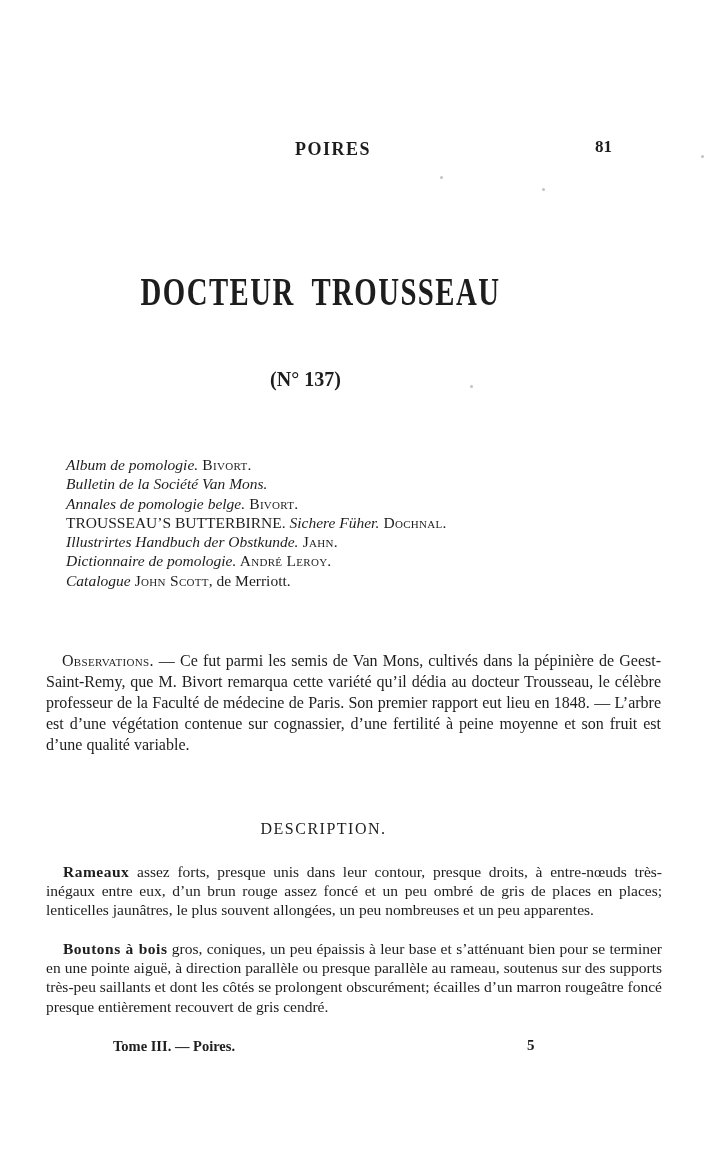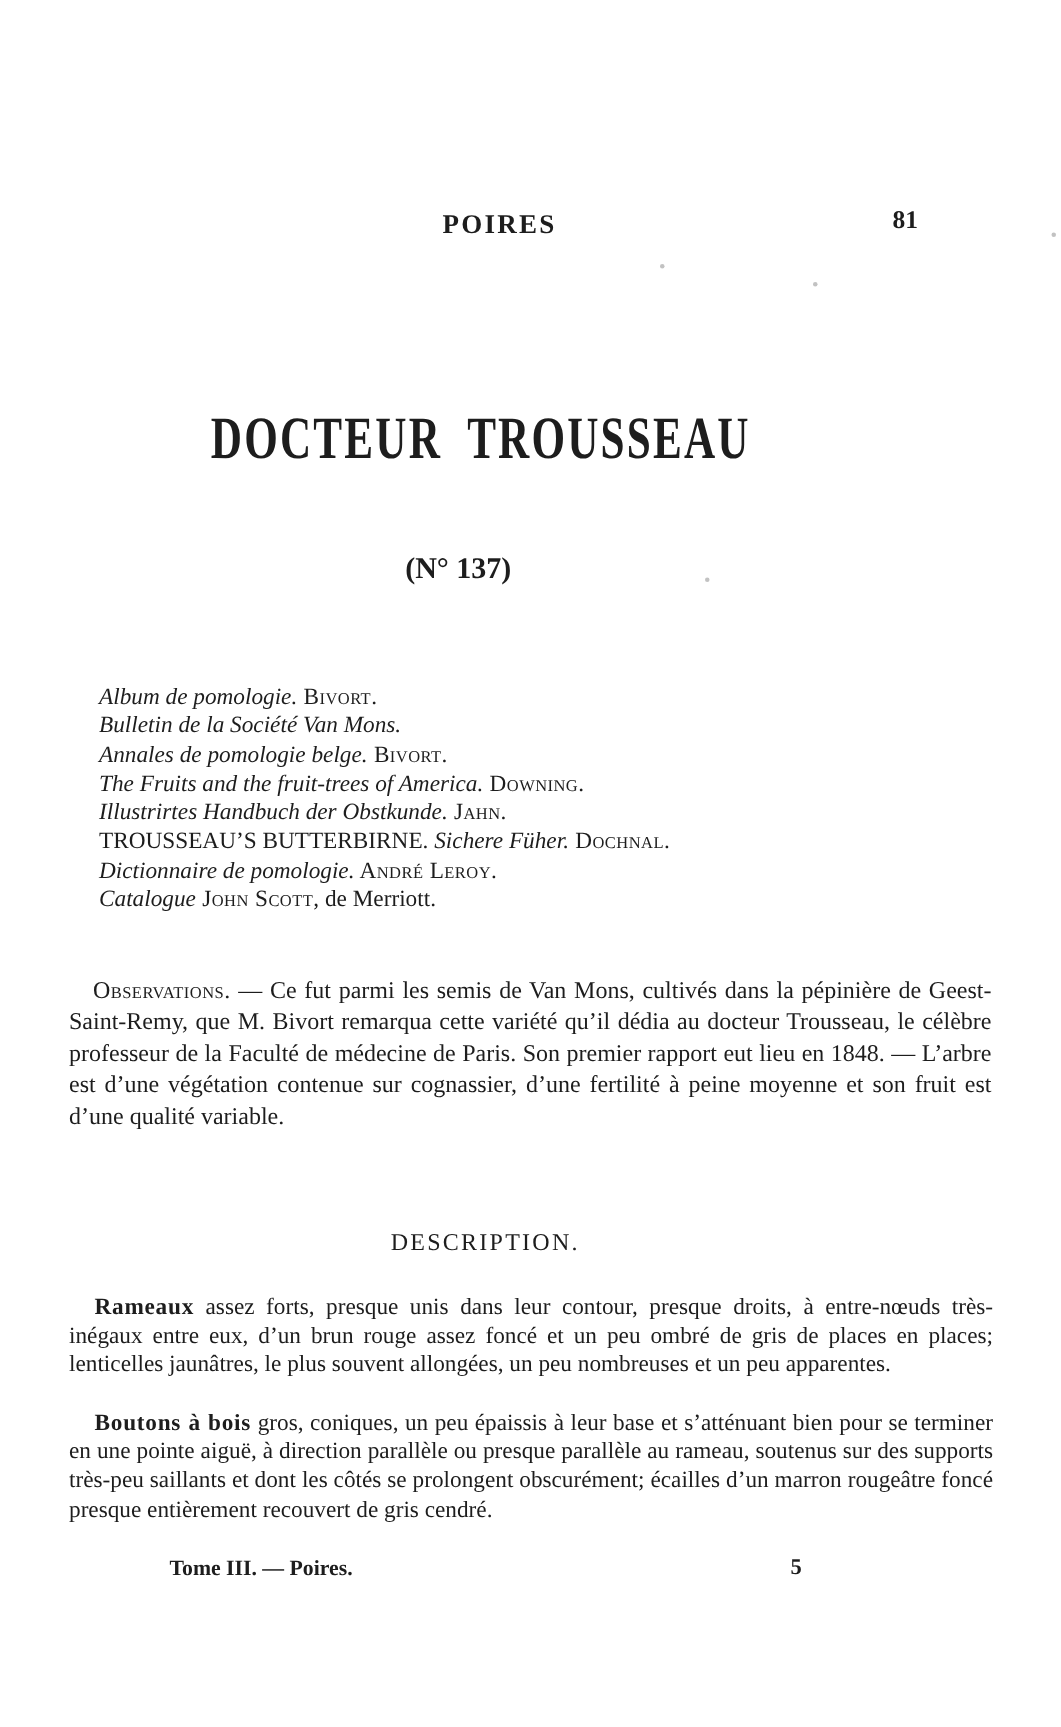--- a/index.html
+++ b/index.html
@@ -94,23 +94,22 @@
   <div class="folio">81</div>
 
   <h1 class="title">DOCTEUR TROUSSEAU</h1>
 
   <div class="variety-number">(N° 137)</div>
 
   <div class="bibliography">
     <div class="bib-item"><span class="seg-it">Album de pomologie.</span><span class="seg-sc"> Bivort.</span></div>
     <div class="bib-item"><span class="seg-it">Bulletin de la Société Van Mons.</span></div>
     <div class="bib-item"><span class="seg-it">Annales de pomologie belge.</span><span class="seg-sc"> Bivort.</span></div>
-    <div class="bib-item"><span class="seg-it">The Fruits and the fruit-trees of America.</span><span class="seg-sc"> Downing.</span></div>
+    <div class="bib-item"><span>TROUSSEAU’S BUTTERBIRNE.</span><span class="seg-it"> Sichere Füher.</span><span class="seg-sc"> Dochnal.</span></div>
     <div class="bib-item"><span class="seg-it">Illustrirtes Handbuch der Obstkunde.</span><span class="seg-sc"> Jahn.</span></div>
-    <div class="bib-item"><span>TROUSSEAU’S BUTTERBIRNE.</span><span class="seg-it"> Sichere Füher.</span><span class="seg-sc"> Dochnal.</span></div>
     <div class="bib-item"><span class="seg-it">Dictionnaire de pomologie.</span><span class="seg-sc"> André Leroy.</span></div>
     <div class="bib-item"><span class="seg-it">Catalogue</span><span class="seg-sc"> John Scott</span><span>, de Merriott.</span></div>
   </div>
 
   <p class="observations"><span class="seg-sc">Observations.</span><span> — Ce fut parmi les semis de Van Mons, cultivés dans la pépinière de Geest-Saint-Remy, que M. Bivort remarqua cette variété qu’il dédia au docteur Trousseau, le célèbre professeur de la Faculté de médecine de Paris. Son premier rapport eut lieu en 1848. — L’arbre est d’une végétation contenue sur cognassier, d’une fertilité à peine moyenne et son fruit est d’une qualité variable.</span></p>
 
   <div class="desc-heading">DESCRIPTION.</div>
 
   <p class="desc-para p1"><span class="seg-b">Rameaux</span><span> assez forts, presque unis dans leur contour, presque droits, à entre-nœuds très-inégaux entre eux, d’un brun rouge assez foncé et un peu ombré de gris de places en places; lenticelles jaunâtres, le plus souvent allongées, un peu nombreuses et un peu apparentes.</span></p>
   <p class="desc-para p2"><span class="seg-b">Boutons à bois</span><span> gros, coniques, un peu épaissis à leur base et s’atténuant bien pour se terminer en une pointe aiguë, à direction parallèle ou presque parallèle au rameau, soutenus sur des supports très-peu saillants et dont les côtés se prolongent obscurément; écailles d’un marron rougeâtre foncé presque entièrement recouvert de gris cendré.</span></p>

